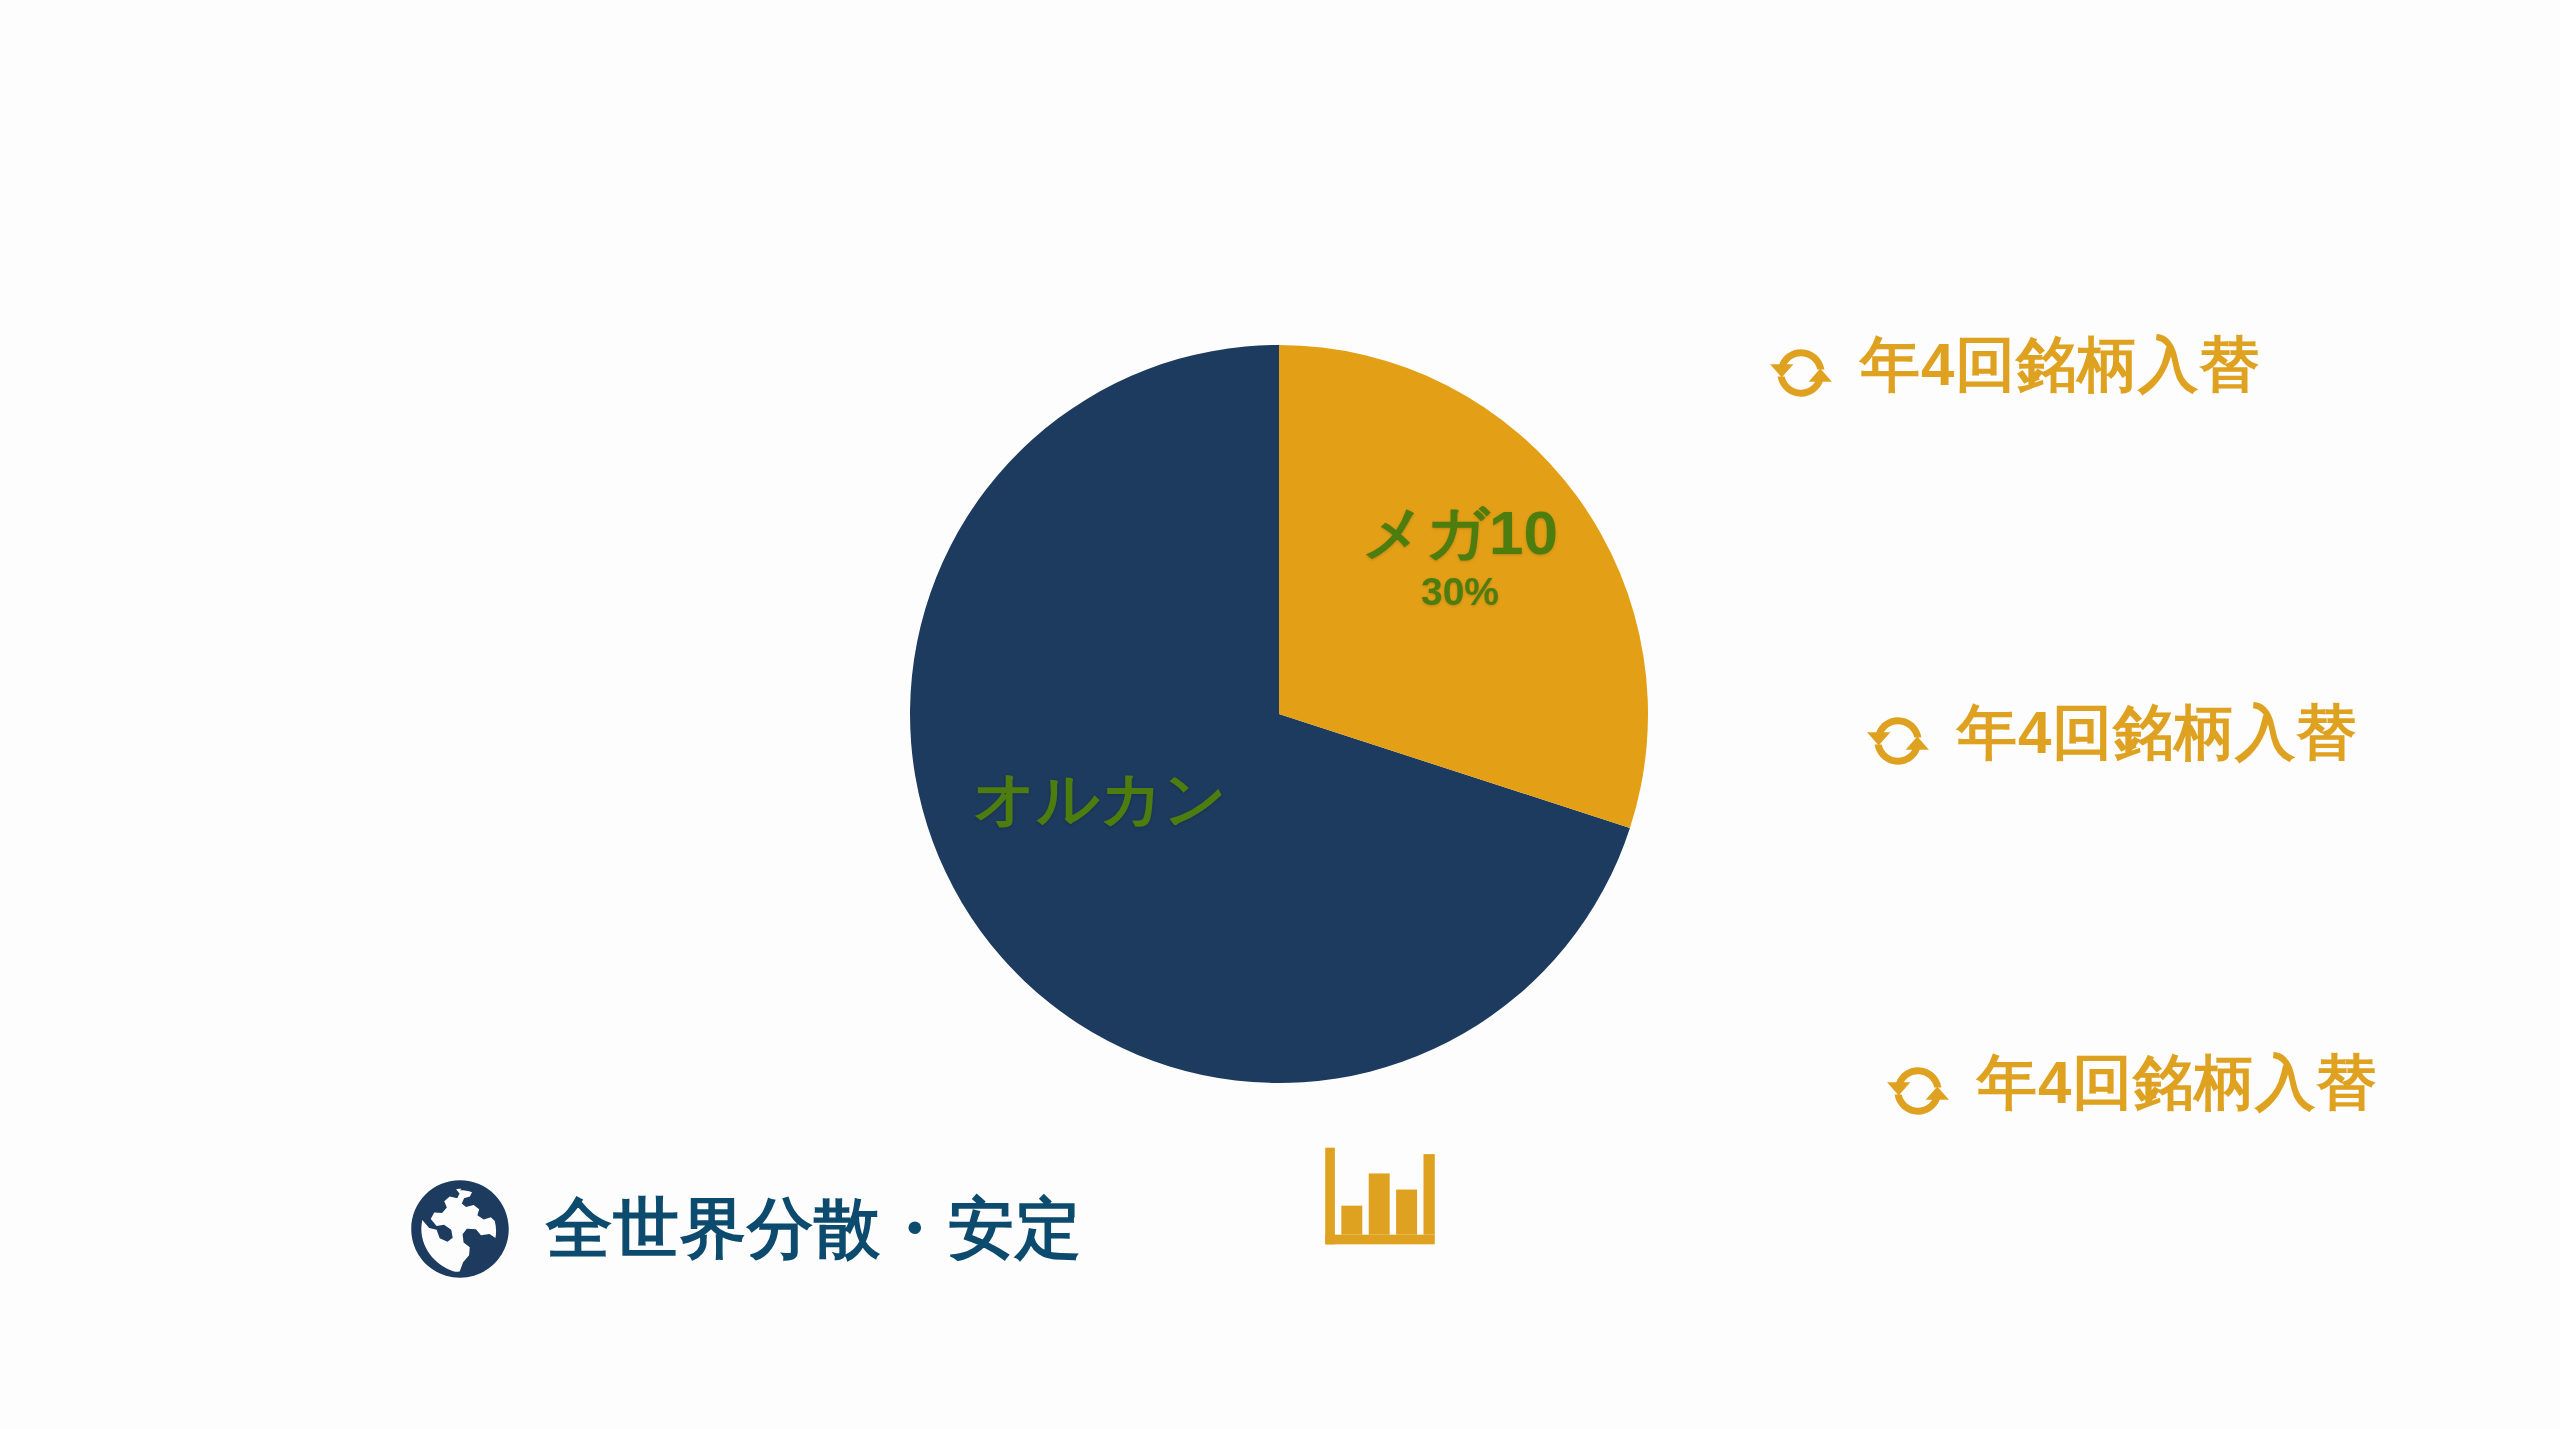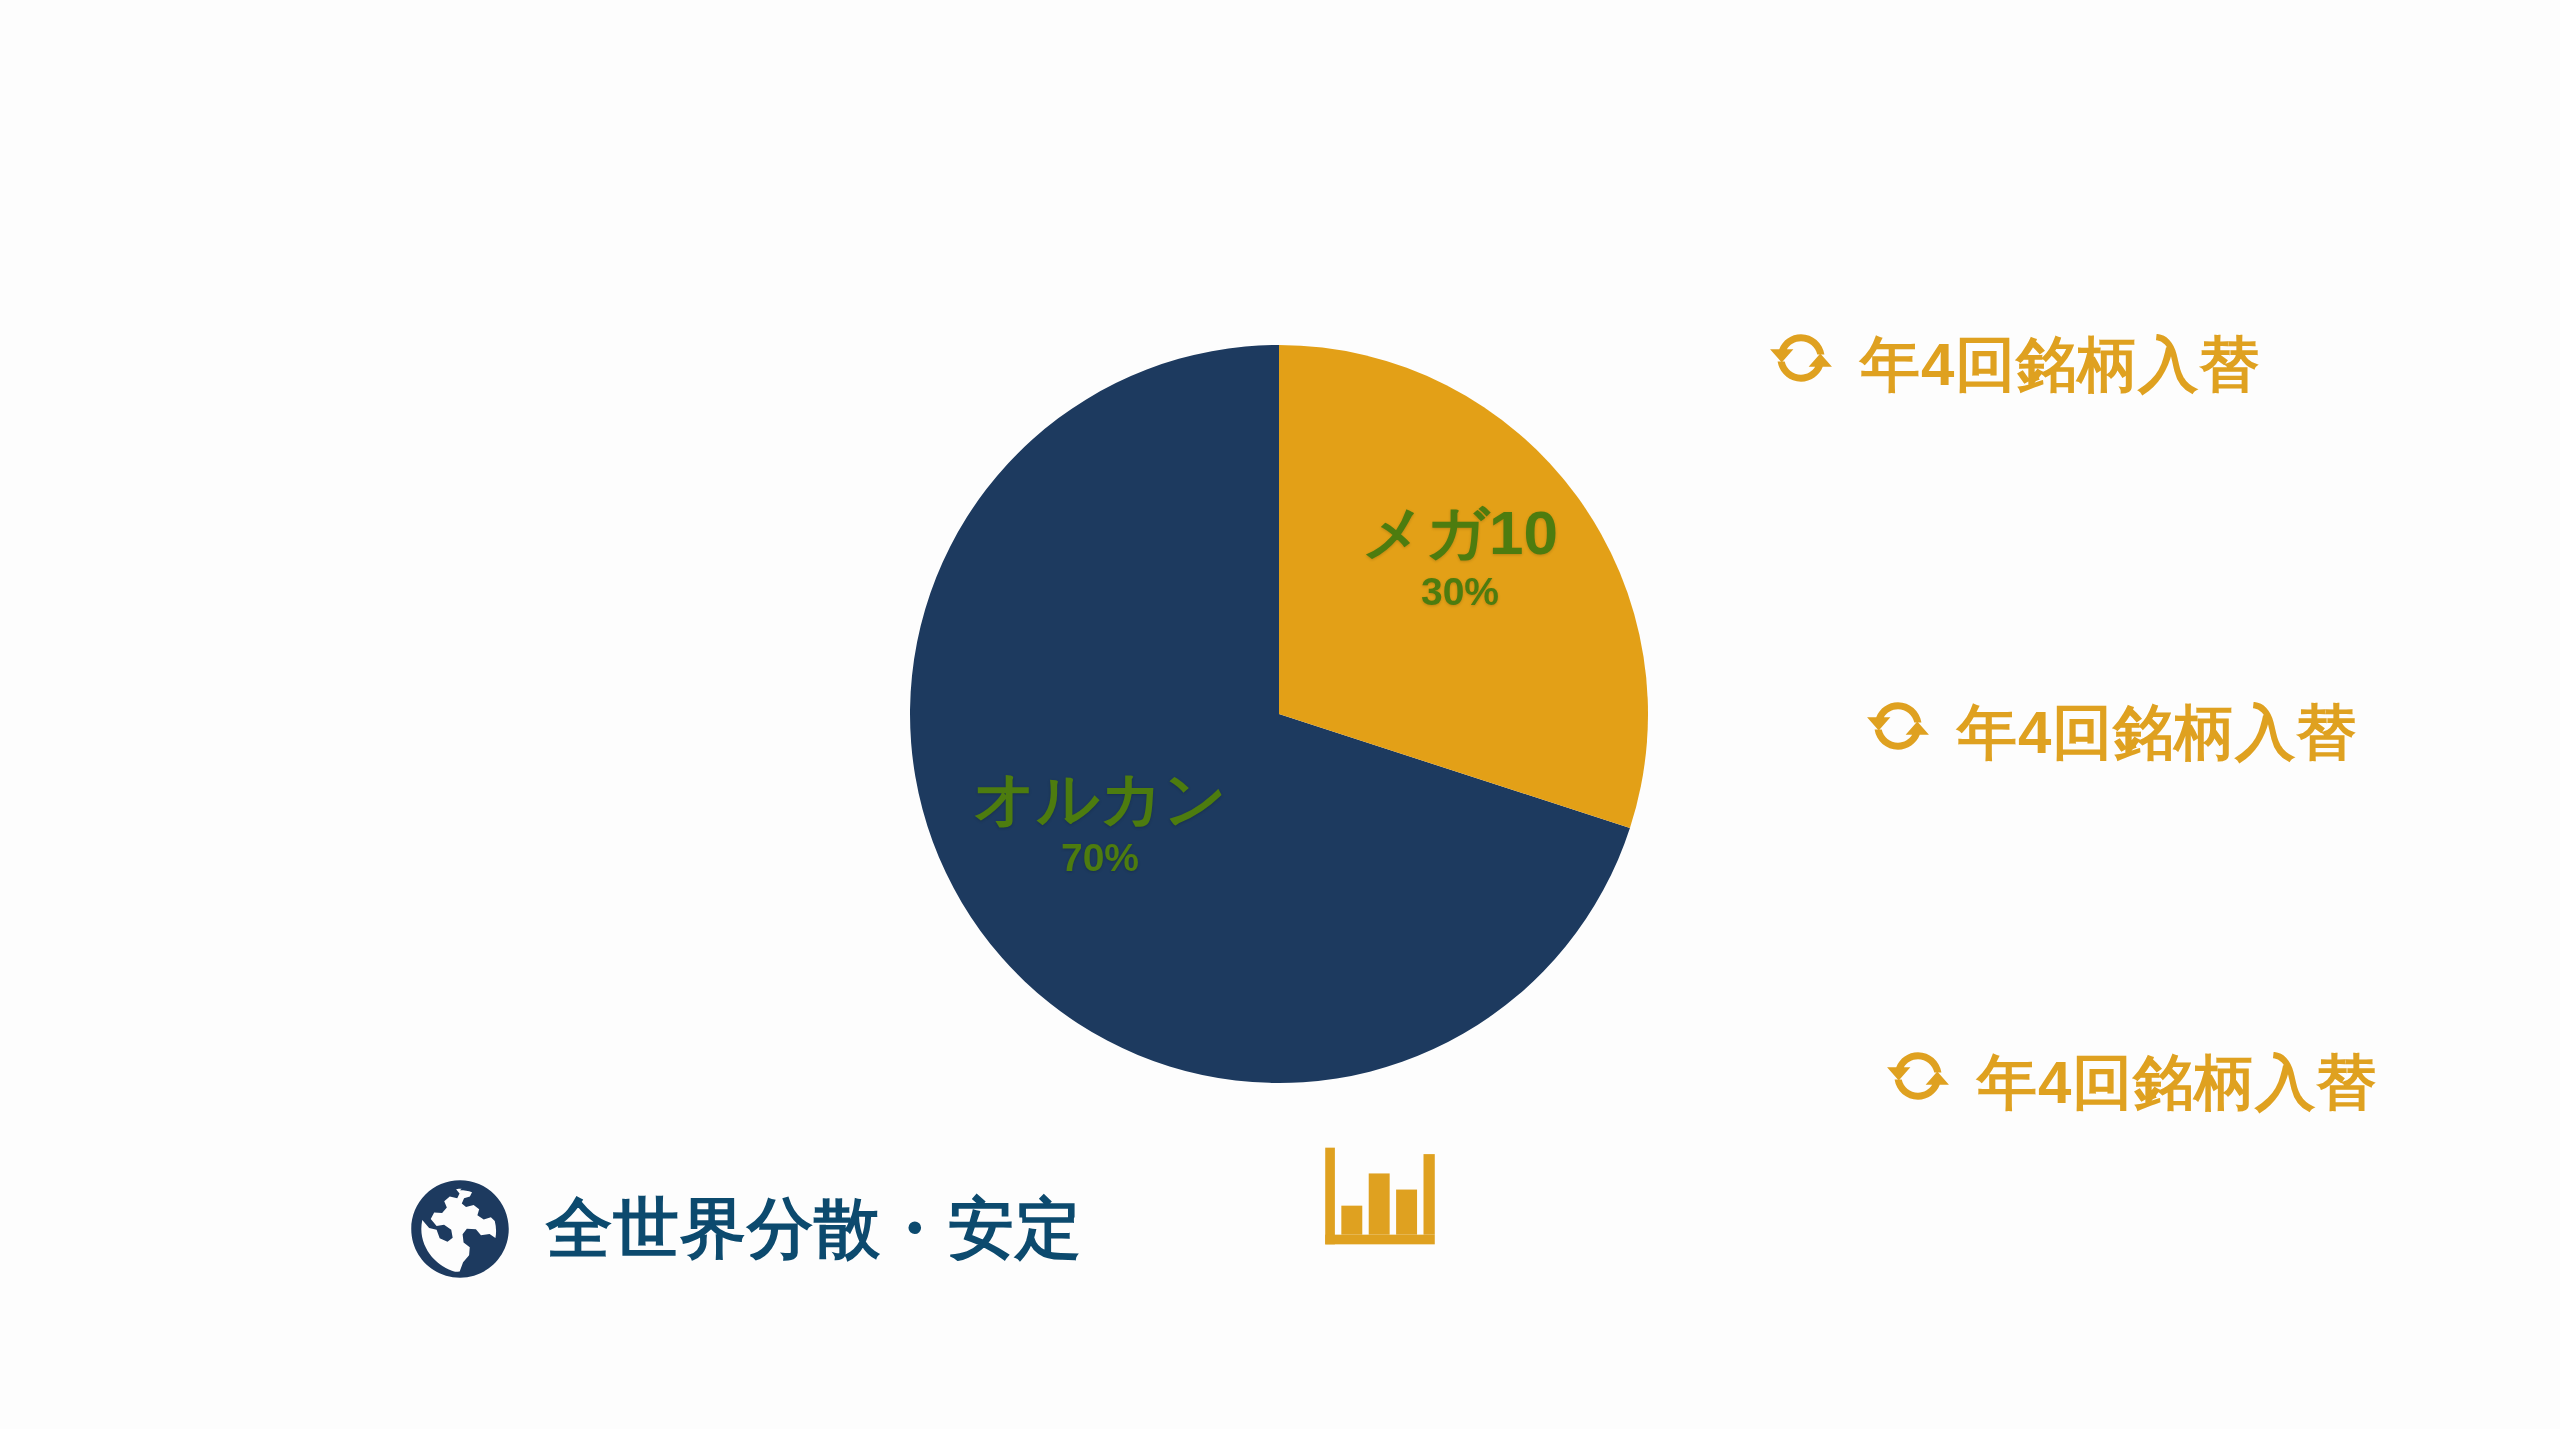--- a/index.html
+++ b/index.html
@@ -47,21 +47,21 @@
     text-shadow:0 1px 3px rgba(0,0,0,0.18);
   }
   #label-mega   { left:400px; top:152px; width:300px; font-size:62px; }
   #label-orukan { left:20px;  top:418px; width:340px; font-size:62px; }
   .slice-label .pct { display:block; font-size:39px; }
 
   
   .note {
     position:absolute;
     display:flex;
-    align-items:flex-start;
+    align-items:flex-end;
     gap:26px;
     color:#dfa120;
     font-size:60px;
     font-weight:bold;
     white-space:nowrap;
   }
   .note .note-text { color:#dfa120; letter-spacing:1px; }
   #note-1 { left:1768px; top:325px; }
   #note-2 { left:1865px; top:693px; }
   #note-3 { left:1885px; top:1043px; }
@@ -97,21 +97,20 @@
       <path d="M 369 369 L 369.00 0.00 A 369 369 0 0 1 719.94 483.03 Z" fill="#e3a017"></path>
     </svg>
 
     <div class="slice-label" id="label-mega">
       <span>メガ10</span>
       <span class="pct">30%</span>
     </div>
 
     <div class="slice-label" id="label-orukan">
       <span>オルカン</span>
-      <span class="pct">70%</span>
     </div>
   </div>
 
   <div class="note" id="note-1">
     <svg class="refresh-icon" viewBox="0 0 64 64">
       <path d="M32 9 C43.5 9 53 17.5 54.7 28.6 L47.8 28.6 C46.2 21.3 39.7 15.8 32 15.8 C26.2 15.8 21.1 18.9 18.3 23.5 L24.6 23.5 L13.3 36.3 L2 23.5 L10.9 23.5 C14.2 15 22.4 9 32 9 Z" fill="#dfa120"></path>
       <path d="M32 55 C20.5 55 11 46.5 9.3 35.4 L16.2 35.4 C17.8 42.7 24.3 48.2 32 48.2 C37.8 48.2 42.9 45.1 45.7 40.5 L39.4 40.5 L50.7 27.7 L62 40.5 L53.1 40.5 C49.8 49 41.6 55 32 55 Z" fill="#dfa120"></path>
     </svg>
     <span class="note-text">年4回銘柄入替</span>
   </div>

